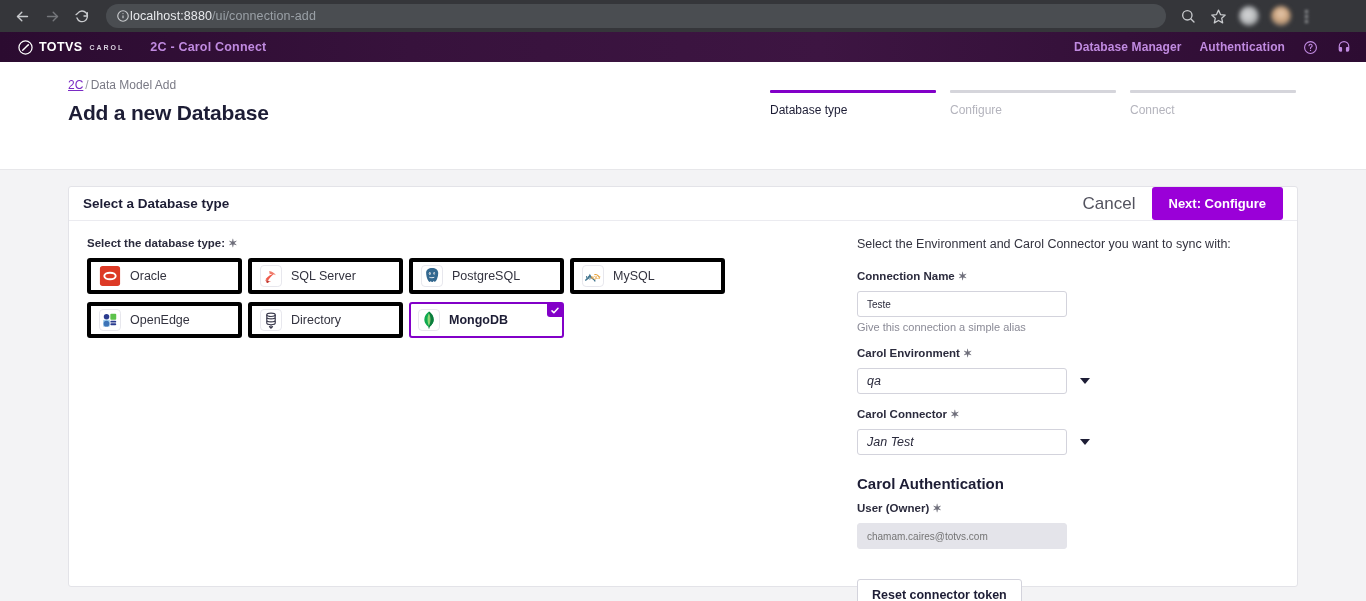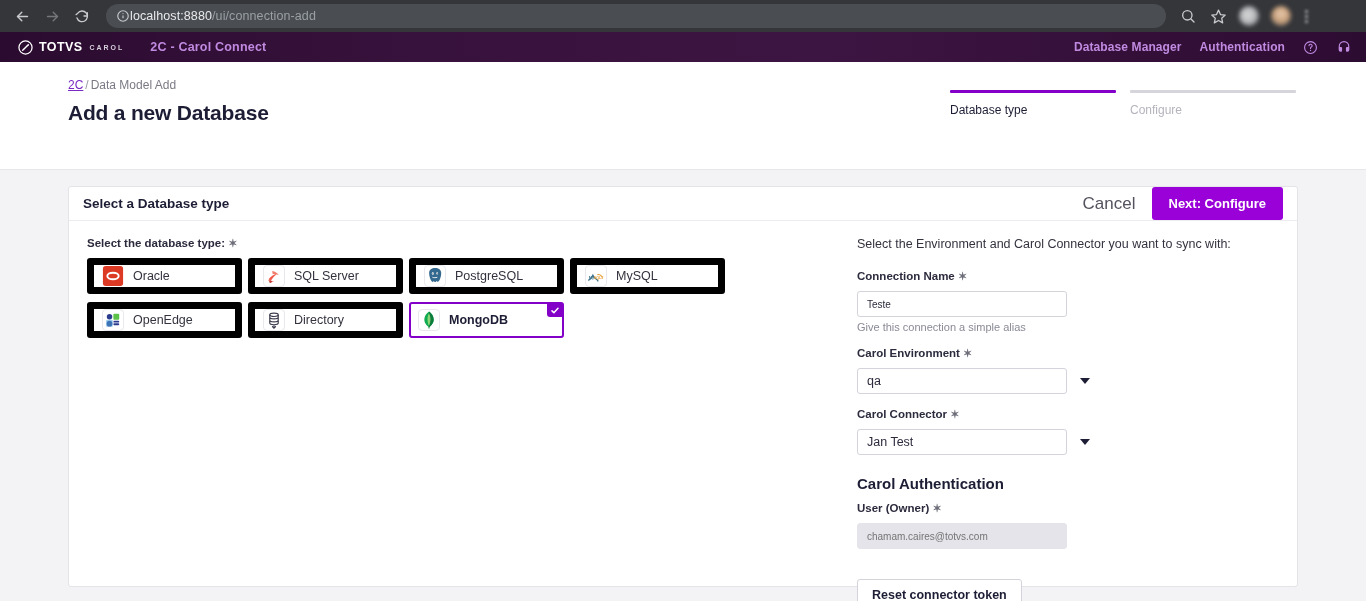--- a/index.html
+++ b/index.html
@@ -221,21 +221,21 @@
   .req { color: #6e6e7a; font-size: 11px; }
 
   
   .type-grid {
     display: grid;
     grid-template-columns: repeat(4, 155px);
     gap: 8px 6px;
   }
   .type-card {
     height: 36px;
-    border: 7px solid #000000;
+    border: 4px solid #000000;
     border-radius: 3px;
     display: flex;
     align-items: center;
     padding: 7px 8px;
     gap: 9px;
     background: #fff;
     cursor: pointer;
     position: relative;
   }
   .type-card.selected {
@@ -286,21 +286,21 @@
   .txt-input:disabled, .txt-input.disabled {
     background: #e4e4ea;
     border-color: #e4e4ea;
     color: #a3a3ae;
   }
   .help-text {
     font-size: 11px;
     color: #8a8a96;
     margin-top: 4px;
   }
-  .sel-wrap { position: relative; width: 242px; }
+  .sel-wrap { position: relative; width: 242px; font-style: italic; }
   .sel-input {
     width: 210px;
     height: 26px;
     border: 1px solid #d3d3dc;
     border-radius: 3px;
     padding: 0 26px 0 9px;
     font-size: 12.5px;
     color: #2b2b3d;
     background: #fff;
     display: flex;
@@ -425,20 +425,24 @@
 
   <div class="steps">
     <div class="step active">
       <div class="bar"></div>
       <div class="lbl">Database type</div>
     </div>
     <div class="step">
       <div class="bar"></div>
       <div class="lbl">Configure</div>
     </div>
+    <div class="step">
+      <div class="bar"></div>
+      <div class="lbl">Connect</div>
+    </div>
   </div>
 </div>
 
 <div class="content">
   <div class="card">
 
     <div class="card-head">
       <div class="card-head-title">Select a Database type</div>
       <div class="card-head-spacer"></div>
       <button class="btn-link">Cancel</button>

